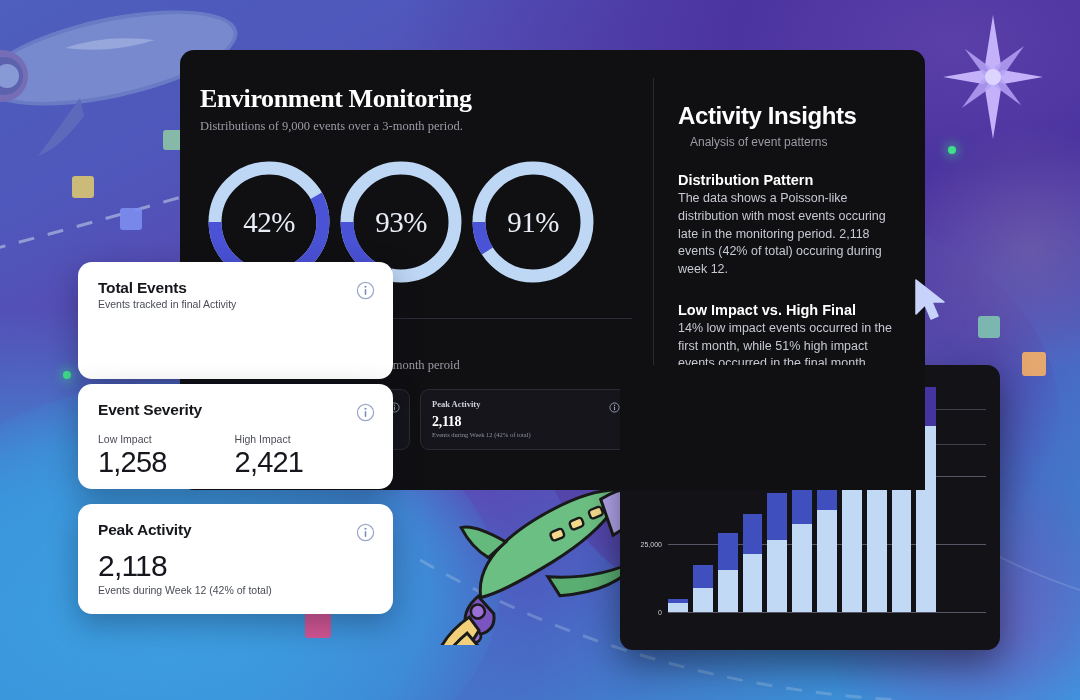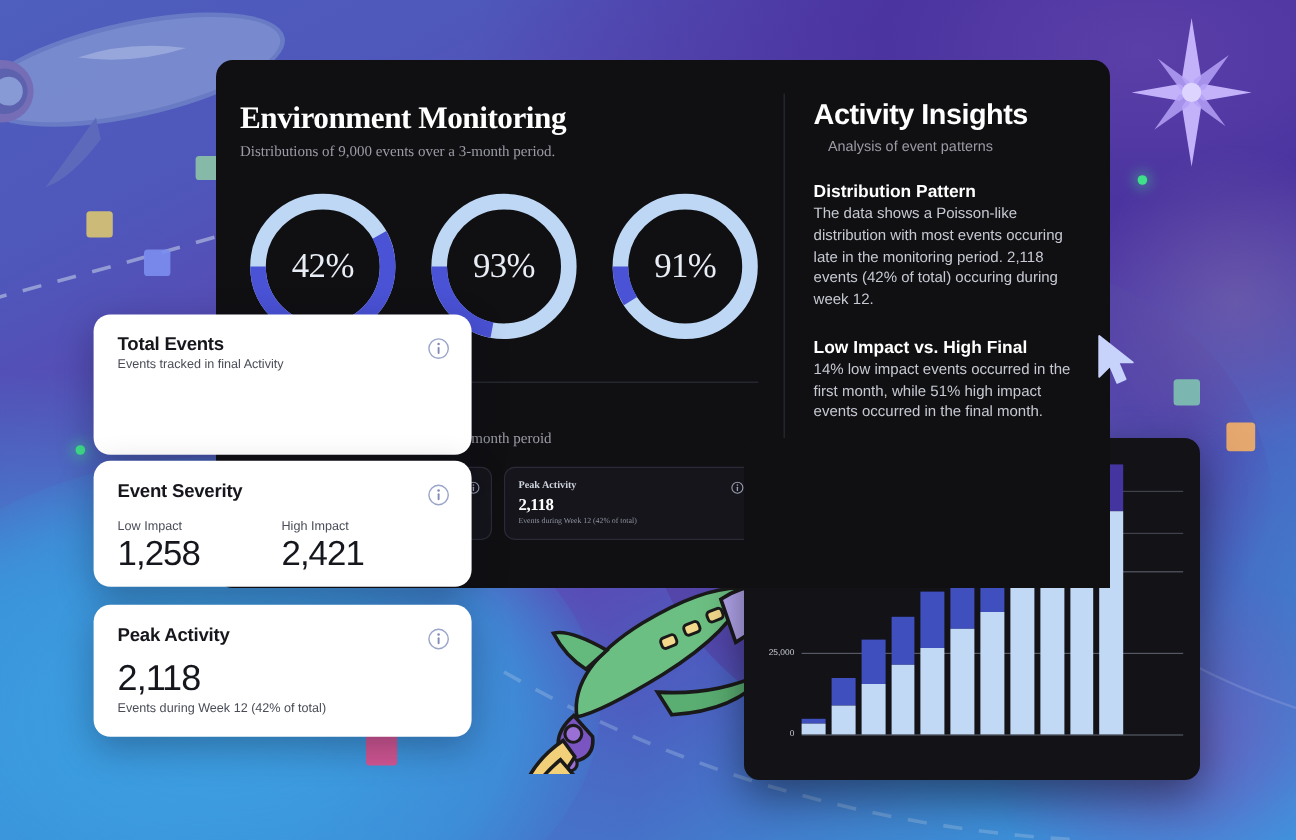--- a/index.html
+++ b/index.html
@@ -34,28 +34,28 @@
 
   
   #window {
     position: absolute; left: 180px; top: 50px;
     width: 745px; height: 440px;
     background: #101013;
     border-radius: 14px;
     overflow: hidden;
   }
   .panel-left { position: absolute; left: 0; top: 0; width: 474px; height: 100%; padding: 34px 24px 0 20px; font-family: Liberation Serif, serif; }
-  .panel-right { position: absolute; left: 474px; top: 0; right: 0; height: 100%; padding: 32px 22px 0 24px; }
+  .panel-right { position: absolute; left: 474px; top: 0; right: 0; height: 100%; padding: 52px 22px 0 24px; }
   .vdivider { position: absolute; left: 473px; top: 28px; bottom: 28px; width: 1px; background: #2a2a33; }
 
   .h1 { color: #fff; font-size: 26px; font-weight: 700; letter-spacing: -.4px; }
   .sub { color: #9b9ba5; font-size: 12.5px; margin-top: 5px; }
 
   
-  .donuts { display: flex; gap: 19px; margin-top: 22px; padding-left: 3px; }
+  .donuts { display: flex; margin-top: 22px; padding-left: 3px; }
   .donut { position: relative; width: 132px; height: 132px; }
   .donut svg { display: block; }
   .donut .val { position: absolute; inset: 0; display: flex; align-items: center; justify-content: center;
     color: #e9eef6; font-size: 29px; font-weight: 500; letter-spacing: -.5px; }
 
   .hdivider { position: absolute; left: 20px; right: 22px; top: 268px; height: 1px; background: #2c2c38; }
 
   .sub-title { color: #fff; font-size: 23px; font-weight: 700; letter-spacing: -.4px; margin-top: 38px; }
   .sub-sub { color: #9b9ba5; font-size: 12.5px; margin-top: 6px; }
 

